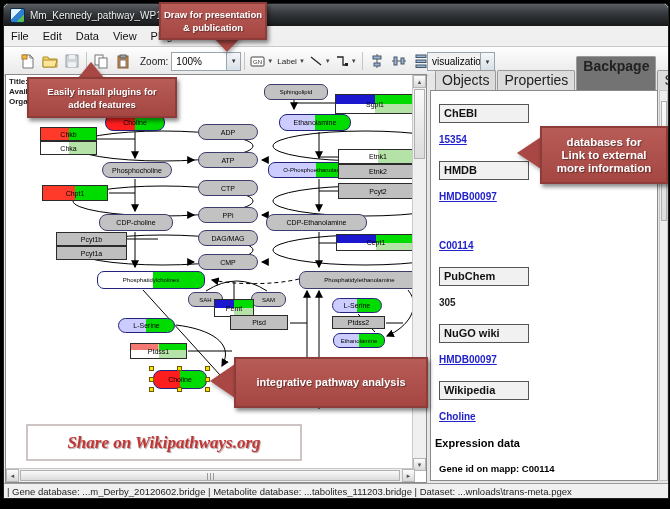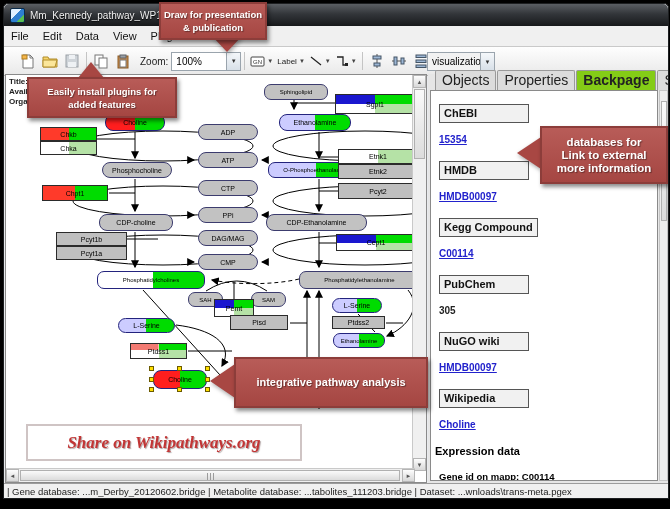--- a/index.html
+++ b/index.html
@@ -66,21 +66,21 @@
     background-size:50% 100%,50% 100%;background-position:left,right;background-repeat:no-repeat;}
   .g-redgreen2{background-image:linear-gradient(180deg,#f37a72 0 45%,#ffffff 45%),linear-gradient(180deg,#00dc00 0 45%,#b5e2a6 45%);
     background-size:50% 100%,50% 100%;background-position:left,right;background-repeat:no-repeat;}
   .fs6{font-size:6px;}
   .handle{position:absolute;width:5px;height:5px;background:#ffdf00;border:1px solid #6b5b00;box-sizing:border-box;}
   
   #panel{position:absolute;left:424px;top:0;width:240px;height:409px;background:#e6e6e6;}
   #tabs{display:flex;align-items:flex-end;height:16px;padding-left:7px;}
   .tab{font-size:14px;color:#222;background:#dcdcdc;border:1px solid #9a9a9a;border-bottom:none;
     padding:1px 6px 2px;margin-right:1px;border-radius:2px 2px 0 0;}
-  .tab.active{background:#84cc16;font-weight:bold;position:relative;top:1px;padding-bottom:3px;}
+  .tab.active{background:#737373;font-weight:bold;position:relative;top:1px;padding-bottom:17px;}
   #panel-body{position:absolute;left:2px;top:16px;right:10px;bottom:2px;background:#fff;border:1px solid #8a8a8a;
     padding:12px 0 0 8px;box-sizing:border-box;overflow:hidden;}
   .db-header{display:inline-block;min-width:80px;border:1px solid #555;background:#f1f1f1;
     font-size:11px;font-weight:bold;color:#111;padding:2px 4px 3px;margin-bottom:6px;}
   .db-link{font-size:10px;font-weight:bold;color:#2222cc;text-decoration:underline;display:inline-block;}
   .db-plain{font-size:10px;font-weight:bold;color:#222;display:inline-block;}
   .db-section{margin-bottom:13px;}
   #expr-heading{font-size:11px;font-weight:bold;color:#000;margin:8px 0 14px -4px;}
   #mapp-label{font-size:9.5px;font-weight:bold;color:#000;margin-bottom:4px;}
   #panel-scroll{position:absolute;right:0;top:16px;width:9px;bottom:2px;background:#ededed;border:1px solid #c5c5c5;box-sizing:border-box;}
@@ -361,21 +361,21 @@
           <div class="tab">Objects</div>
           <div class="tab">Properties</div>
           <div class="tab active">Backpage</div>
           <div class="tab">Search</div>
           <div class="tab">Legend</div>
         </div>
       <div id="panel-body">
         <div id="db-sections">
             <div class="db-section"><div class="db-header">ChEBI</div><br><div class="db-link">15354</div></div>
             <div class="db-section"><div class="db-header">HMDB</div><br><div class="db-link">HMDB00097</div></div>
-            <div class="db-section"><div class="db-header">Kegg Compound</div><br><div class="db-link">C00114</div></div>
+            <div class="db-section"><br><div class="db-link">C00114</div></div>
             <div class="db-section"><div class="db-header">PubChem</div><br><div class="db-plain">305</div></div>
             <div class="db-section"><div class="db-header">NuGO wiki</div><br><div class="db-link">HMDB00097</div></div>
             <div class="db-section"><div class="db-header">Wikipedia</div><br><div class="db-link">Choline</div></div>
           </div>
         <div id="expr-heading">Expression data</div>
         <div id="mapp-label">Gene id on mapp: C00114</div>
 
       </div>
       <div id="panel-scroll" class="sb-track">
         <div class="sb-thumb" id="panel-thumb"></div>

